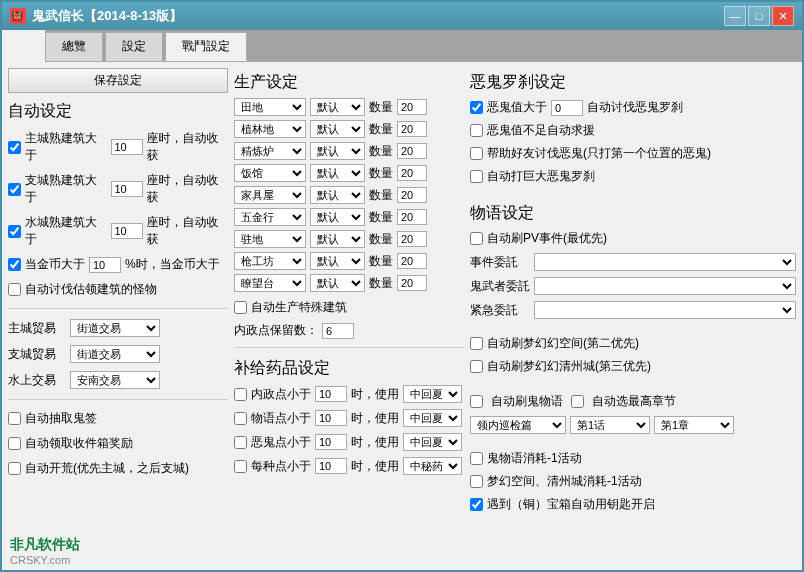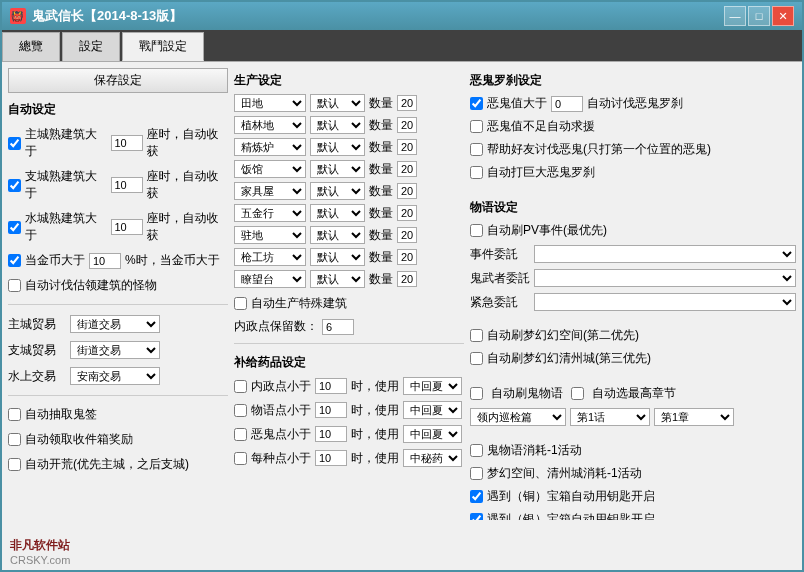--- a/index.html
+++ b/index.html
@@ -54,24 +54,25 @@
       background: rgba(255,255,255,0.2);
       color: white;
       cursor: pointer;
       font-size: 11px;
       display: flex;
       align-items: center;
       justify-content: center;
     }
     .title-btn.close { background: #e74c3c; }
     .tabs-bar {
-      background: #404040;
+      background: #a3a3a3;
       display: flex;
       border-bottom: 1px solid #aaa;
       flex-shrink: 0;
+      margin-left: 43px;
     }
     .tab {
       padding: 5px 16px;
       cursor: pointer;
       border: 1px solid #aaa;
       border-bottom: none;
       background: #d8d8d8;
       margin-right: 2px;
       margin-top: 2px;
       font-size: 12px;
@@ -96,22 +97,22 @@
     }
     .btn {
       padding: 3px 10px;
       background: linear-gradient(to bottom, #f8f8f8, #e0e0e0);
       border: 1px solid #aaa;
       cursor: pointer;
       font-size: 12px;
       font-family: inherit;
     }
     .section-title {
-      font-size: 12px;
-      font-weight: bold;
+      font-size: 16px;
+      font-weight: normal;
       margin: 4px 0 2px 0;
     }
     .row {
       display: flex;
       align-items: center;
       gap: 4px;
       margin: 2px 0;
     }
     input[type="checkbox"] { width: 13px; height: 13px; }
     input[type="text"], input[type="number"] {
@@ -145,30 +146,30 @@
       gap: 2px;
     }
     .prod-row {
       display: flex;
       align-items: center;
       gap: 4px;
       margin: 1px 0;
     }
     .prod-select { width: 72px; }
     .prod-select2 { width: 55px; }
-    .prod-count { width: 20px; }
+    .prod-count { width: 30px; }
     .right-panel {
       flex: 1;
       display: flex;
       flex-direction: column;
       gap: 2px;
     }
     .inline-select { width: 96px; }
     .small-select { width: 80px; }
-    .watermark-top { font-size: 12px; color: #7f1d1d; font-weight: bold; }
+    .watermark-top { font-size: 14px; color: #15803d; font-weight: bold; }
     .watermark-bottom { font-size: 11px; color: #888; }
     .divider { height: 1px; background: #ccc; margin: 4px 0; }
     .supp-row {
       display: flex;
       align-items: center;
       gap: 4px;
       margin: 2px 0;
     }
   </style>
 </head>

